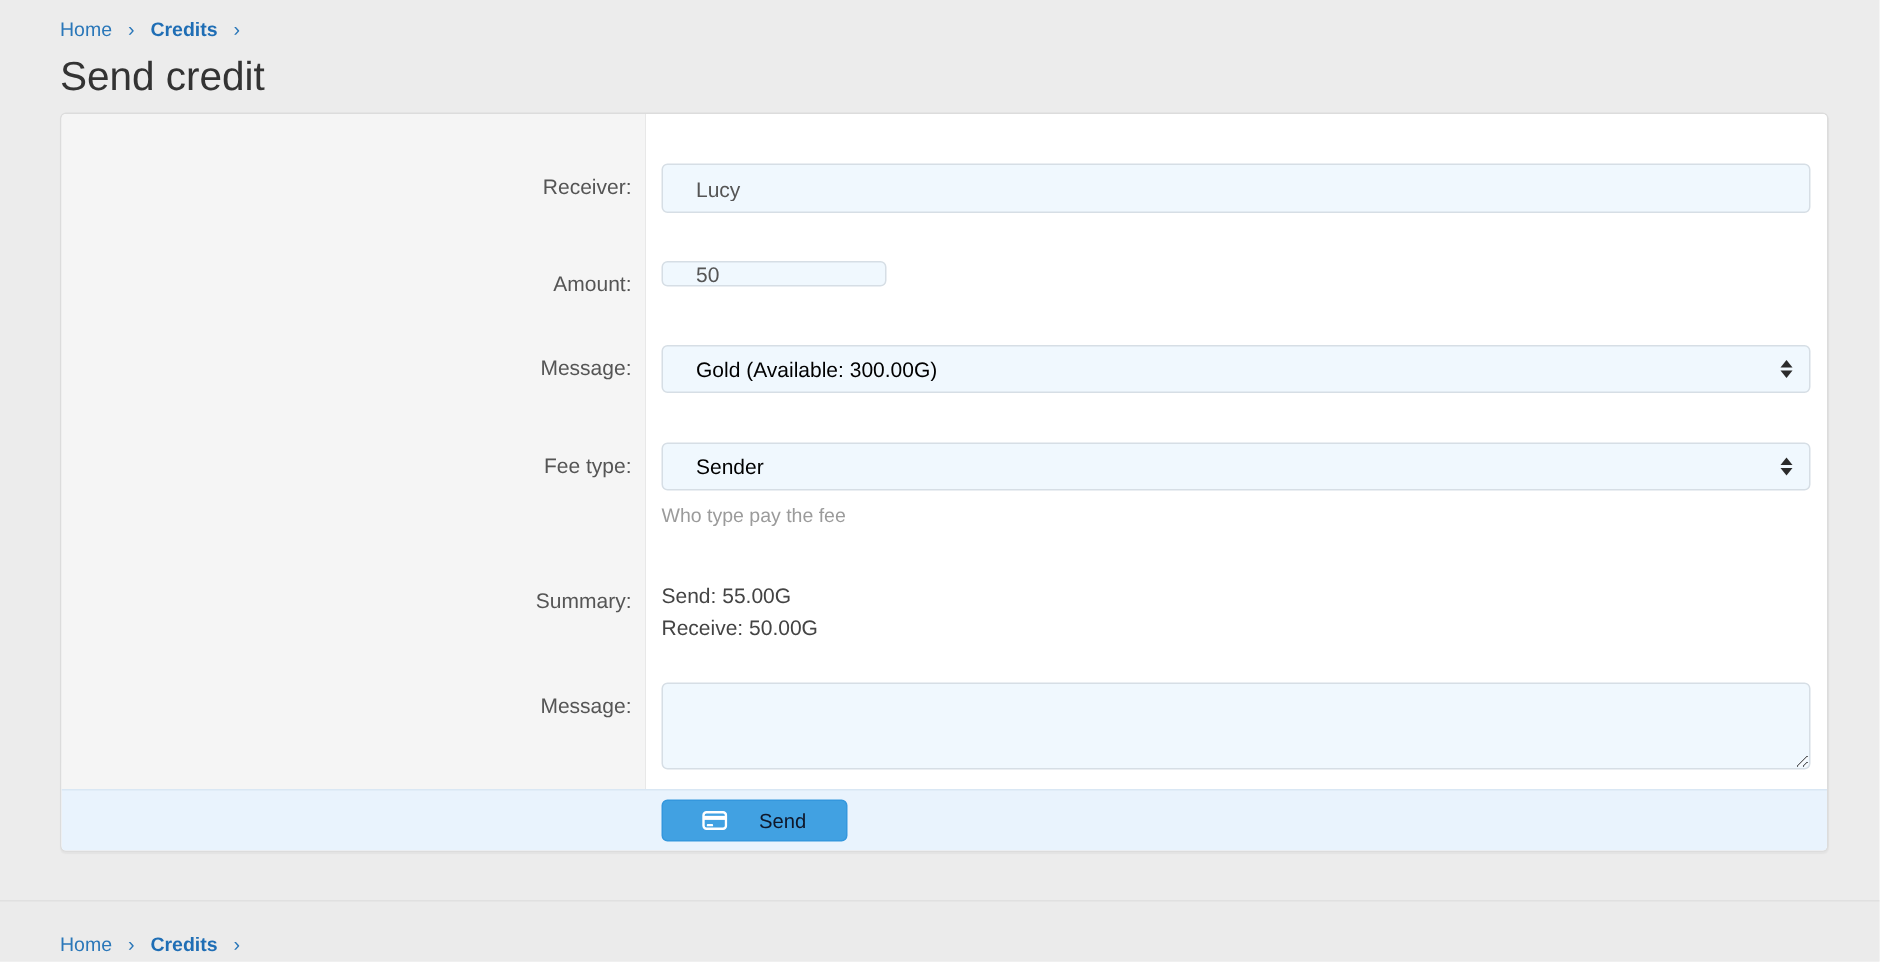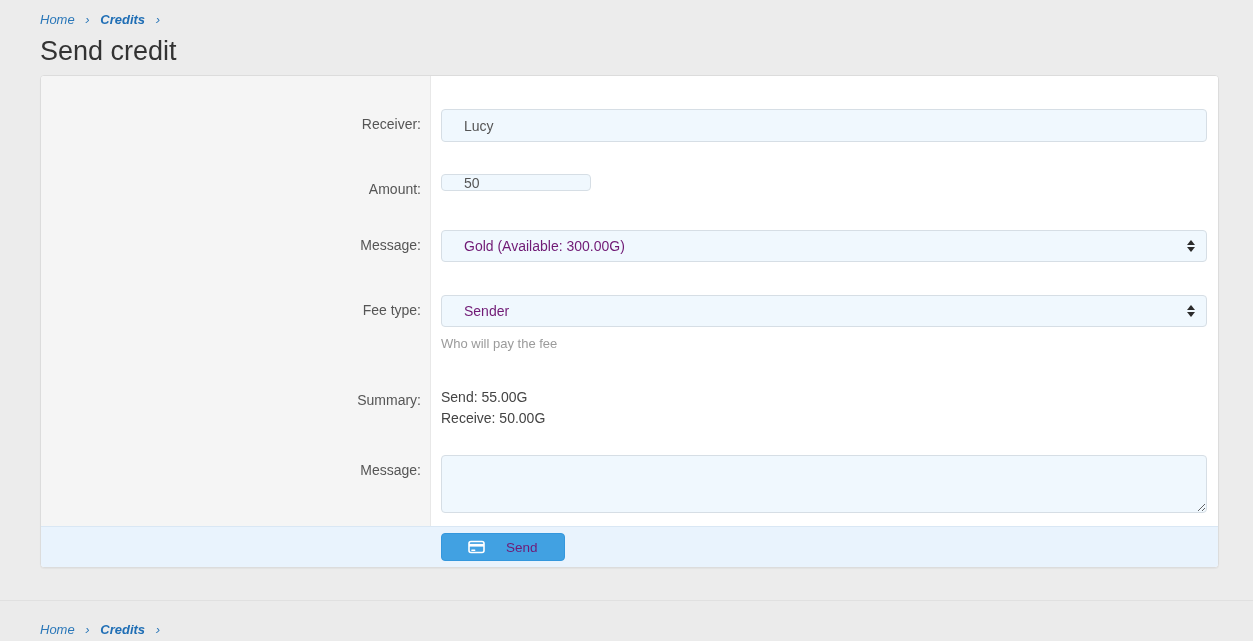--- a/index.html
+++ b/index.html
@@ -7,21 +7,21 @@
   body {
     width: 1253px;
     height: 641px;
     background: #ececec;
     font-family: "Liberation Sans", "DejaVu Sans", sans-serif;
     overflow: hidden;
   }
   .content { padding: 12px 34px 0 40px; }
 
   
-  .breadcrumb { font-size: 13px; line-height: 15px; font-style: italic; }
+  .breadcrumb { font-size: 13px; line-height: 15px; }
   .breadcrumb a { color: #2a77b9; text-decoration: none; cursor: pointer; }
   .breadcrumb a.active { color: #1f6eb5; font-weight: bold; }
   .breadcrumb .sep { color: #2a77b9; margin: 0 7px; font-size: 13px; }
 
   
   h1.page-title {
     margin: 9px 0 9px 0;
     font-size: 27px;
     line-height: 30px;
     font-weight: 400;
@@ -71,21 +71,21 @@
   .input-full { width: 100%; height: 33px; }
   .input-amount { width: 150px; height: 17px; }
 
   .select-wrap { position: relative; }
   select {
     width: 100%;
     height: 32px;
     -webkit-appearance: none;
     -moz-appearance: none;
     appearance: none;
-    color: #701a75;
+    color: #000000;
     padding-right: 28px;
   }
   .caret {
     position: absolute;
     right: 12px;
     top: 50%;
     transform: translateY(-50%);
     pointer-events: none;
     display: flex;
     flex-direction: column;
@@ -122,21 +122,21 @@
     display: inline-flex;
     align-items: center;
     justify-content: center;
     gap: 21px;
     height: 28px;
     min-width: 118px;
     padding: 0 26px;
     background: #41a1e2;
     border: 1px solid #3497dd;
     border-radius: 4px;
-    color: #701a75;
+    color: #0f172a;
     font-size: 13.5px;
     font-family: "Liberation Sans", "DejaVu Sans", sans-serif;
     cursor: pointer;
   }
   .send-button .icon { display: inline-flex; }
 
   
   .page-footer {
     margin-top: 32px;
     border-top: 1px solid #e0e0e0;
@@ -196,21 +196,21 @@
         <div class="form-field">
           <div class="select-wrap">
             <select>
               <option>Sender</option>
             </select>
             <span class="caret">
               <span class="caret-up"></span>
                 <span class="caret-down"></span>
             </span>
           </div>
-          <div class="help-text">Who will pay the fee</div>
+          <div class="help-text">Who type pay the fee</div>
         </div>
       </div>
 
       <div class="form-row mb26">
         <div class="form-label">Summary:</div>
         <div class="form-field">
           <div class="summary-text">
             <div>Send: 55.00G</div>
             <div>Receive: 50.00G</div>
           </div>

